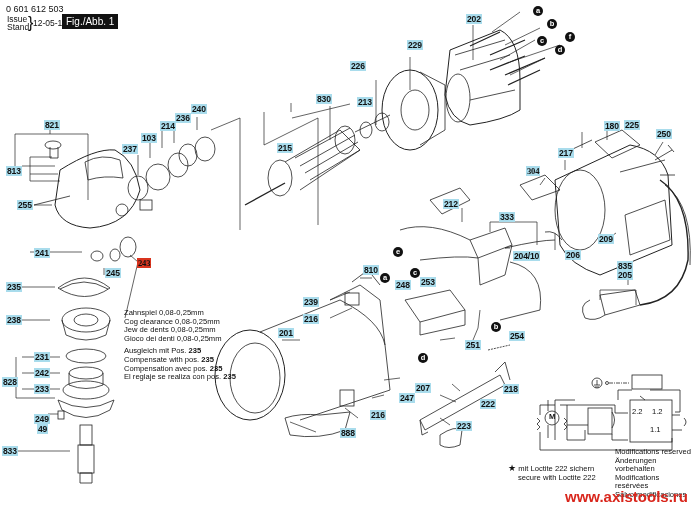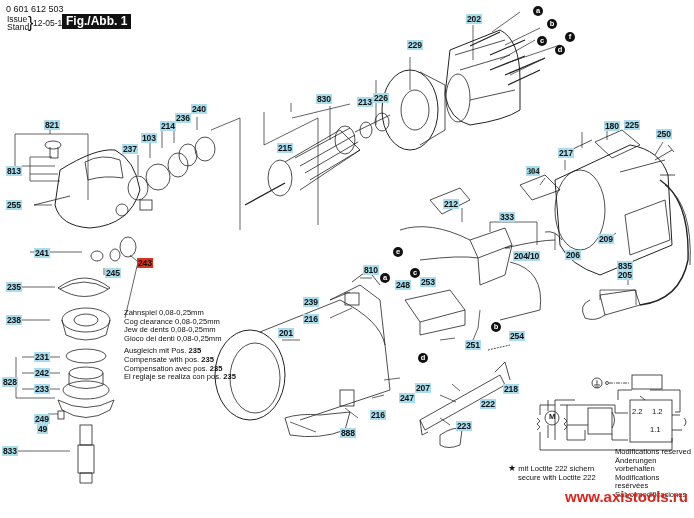--- a/index.html
+++ b/index.html
@@ -1,19 +1,19 @@
 <!DOCTYPE html>
 <html><head>
 <meta charset="utf-8">
 <style>
   html, body { margin:0; padding:0; background:#ffffff; }
   body { width:694px; height:518px; position:relative; overflow:hidden; font-family:"Liberation Sans", sans-serif; color:#111; }
   #diagram { position:absolute; left:0; top:0; }
   .hdr { position:absolute; font-size:8.5px; line-height:9px; }
-  .fig { position:absolute; left:62px; top:14px; background:#111; color:#fff; font-weight:bold; font-size:12px; padding:1px 4px; line-height:13px; }
+  .fig { position:absolute; left:62px; top:14px; background:#111; color:#fff; font-weight:normal; font-size:10px; padding:1px 4px; line-height:13px; }
   .lbl { position:absolute; background:#a9dcec; color:#111; font-weight:bold; font-size:8.6px; line-height:10px; padding:0 1px; letter-spacing:-0.2px; white-space:nowrap; }
   .lbl.red { background:#d9341e; color:#111; }
   .note { position:absolute; font-size:7.6px; line-height:8.6px; white-space:nowrap; }
   .note b { font-weight:bold; }
   .letter { position:absolute; width:10px; height:10px; border-radius:50%; background:#111; color:#fff; font-size:7.5px; font-weight:bold; line-height:10px; text-align:center; }
   .water { position:absolute; left:565px; top:488px; color:#d9261c; font-weight:bold; font-size:15px; white-space:nowrap; }
   .star-note { position:absolute; left:508px; top:464px; font-size:7.6px; line-height:8.6px; }
   .mods { position:absolute; left:615px; top:448px; font-size:7.6px; line-height:8.6px; }
 </style>
 </head>
@@ -203,41 +203,41 @@
     <path d="M612 412 Q617 420 612 428"></path>
     <path d="M555 405 V400 H575"></path>
     <path d="M540 440 V450 H672 V438"></path>
     <path d="M618 400 V390 H632 M645 400 L640 396 M650 390 H680 V412 H675 M672 415 H680 M672 430 H682 M684 418 q4 4 0 8"></path>
     <path d="M567 440 H585 V430 M567 425 H588 M612 434 V440 H628"></path>
   </g>
 </svg>
 
 <div class="lbl" style="left:44px;top:120px;">821</div>
 <div class="lbl" style="left:6px;top:166px;">813</div>
-<div class="lbl" style="left:6px;top:200px;">255</div>
+<div class="lbl" style="left:17px;top:200px;">255</div>
 <div class="lbl" style="left:122px;top:144px;">237</div>
 <div class="lbl" style="left:141px;top:133px;">103</div>
 <div class="lbl" style="left:160px;top:121px;">214</div>
 <div class="lbl" style="left:175px;top:113px;">236</div>
 <div class="lbl" style="left:191px;top:104px;">240</div>
 <div class="lbl" style="left:34px;top:248px;">241</div>
 <div class="lbl" style="left:105px;top:268px;">245</div>
-<div class="lbl red" style="left:137px;top:258px;">243</div>
+<div class="lbl red" style="left:137px;top:258px;font-family:Liberation Serif, serif;">243</div>
 <div class="lbl" style="left:6px;top:282px;">235</div>
 <div class="lbl" style="left:6px;top:315px;">238</div>
 <div class="lbl" style="left:34px;top:352px;">231</div>
 <div class="lbl" style="left:2px;top:377px;">828</div>
 <div class="lbl" style="left:34px;top:368px;">242</div>
 <div class="lbl" style="left:34px;top:384px;">233</div>
 <div class="lbl" style="left:34px;top:414px;">249</div>
 <div class="lbl" style="left:37px;top:424px;">49</div>
 <div class="lbl" style="left:2px;top:446px;">833</div>
 <div class="lbl" style="left:316px;top:94px;">830</div>
 <div class="lbl" style="left:357px;top:97px;">213</div>
-<div class="lbl" style="left:373px;top:61px;margin-top:32px;">226</div>
+<div class="lbl" style="left:350px;top:61px;">226</div>
 <div class="lbl" style="left:407px;top:40px;">229</div>
 <div class="lbl" style="left:454px;top:14px;margin-left:12px;">202</div>
 <div class="lbl" style="left:277px;top:143px;">215</div>
 <div class="lbl" style="left:624px;top:120px;">225</div>
 <div class="lbl" style="left:604px;top:121px;">180</div>
 <div class="lbl" style="left:656px;top:129px;">250</div>
 <div class="lbl" style="left:558px;top:148px;">217</div>
 <div class="lbl" style="left:526px;top:166px;font-family:Liberation Serif, serif;">304</div>
 <div class="lbl" style="left:443px;top:199px;">212</div>
 <div class="lbl" style="left:499px;top:212px;">333</div>

